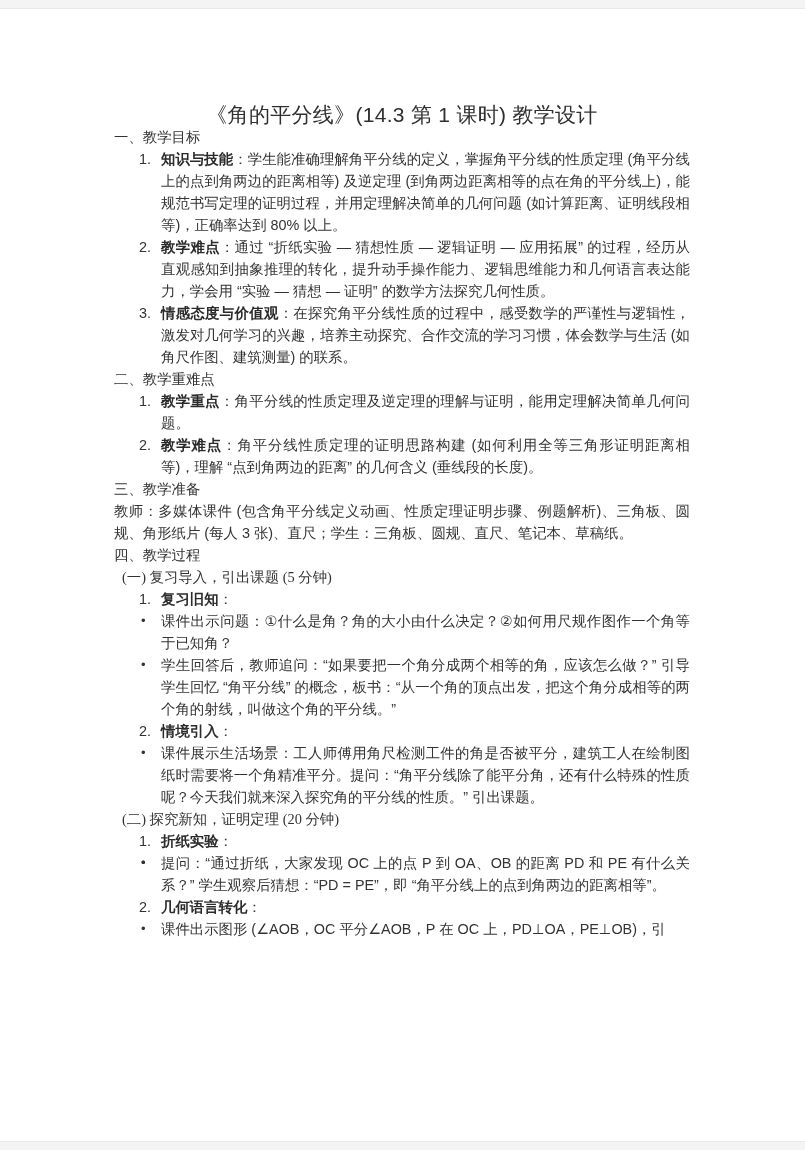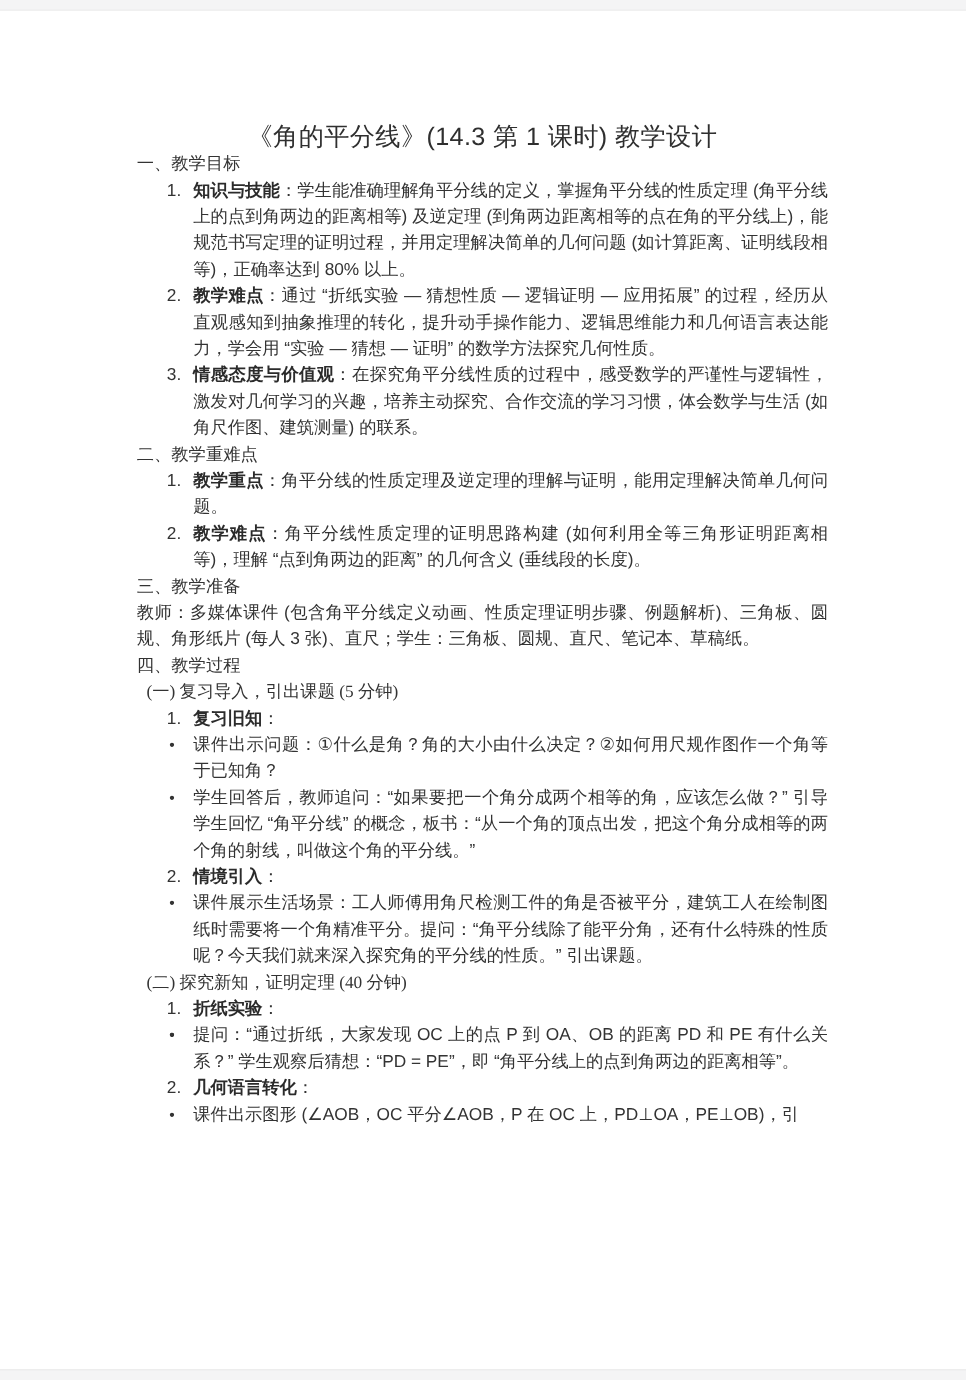--- a/index.html
+++ b/index.html
@@ -79,21 +79,21 @@
         <div class="blk numbered"><span class="marker">2.</span><span class="itext"><b>教学难点</b>：角平分线性质定理的证明思路构建 (如何利用全等三角形证明距离相等)，理解 “点到角两边的距离” 的几何含义 (垂线段的长度)。</span></div>
         <div class="blk heading">三、教学准备</div>
         <div class="blk paragraph">教师：多媒体课件 (包含角平分线定义动画、性质定理证明步骤、例题解析)、三角板、圆规、角形纸片 (每人 3 张)、直尺；学生：三角板、圆规、直尺、笔记本、草稿纸。</div>
         <div class="blk heading">四、教学过程</div>
         <div class="blk section">(一) 复习导入，引出课题 (5 分钟)</div>
         <div class="blk numbered"><span class="marker">1.</span><span class="itext"><b>复习旧知</b>：</span></div>
         <div class="blk bullet"><span class="marker">•</span><span class="itext">课件出示问题：①什么是角？角的大小由什么决定？②如何用尺规作图作一个角等于已知角？</span></div>
         <div class="blk bullet"><span class="marker">•</span><span class="itext">学生回答后，教师追问：“如果要把一个角分成两个相等的角，应该怎么做？” 引导学生回忆 “角平分线” 的概念，板书：“从一个角的顶点出发，把这个角分成相等的两个角的射线，叫做这个角的平分线。”</span></div>
         <div class="blk numbered"><span class="marker">2.</span><span class="itext"><b>情境引入</b>：</span></div>
         <div class="blk bullet"><span class="marker">•</span><span class="itext">课件展示生活场景：工人师傅用角尺检测工件的角是否被平分，建筑工人在绘制图纸时需要将一个角精准平分。提问：“角平分线除了能平分角，还有什么特殊的性质呢？今天我们就来深入探究角的平分线的性质。” 引出课题。</span></div>
-        <div class="blk section">(二) 探究新知，证明定理 (40 分钟)</div>
+        <div class="blk section">(二) 探究新知，证明定理 (20 分钟)</div>
         <div class="blk numbered"><span class="marker">1.</span><span class="itext"><b>折纸实验</b>：</span></div>
         <div class="blk bullet"><span class="marker">•</span></div>
         <div class="blk bullet"><span class="marker">•</span><span class="itext">提问：“通过折纸，大家发现 OC 上的点 P 到 OA、OB 的距离 PD 和 PE 有什么关系？” 学生观察后猜想：“PD = PE”，即 “角平分线上的点到角两边的距离相等”。</span></div>
         <div class="blk numbered"><span class="marker">2.</span><span class="itext"><b>几何语言转化</b>：</span></div>
         <div class="blk bullet"><span class="marker">•</span><span class="itext">课件出示图形 (∠AOB，OC 平分∠AOB，P 在 OC 上，PD⊥OA，PE⊥OB)，引</span></div>
       </div>
   </div>
   <div class="page-edge bottom"></div>
 </div>
 

